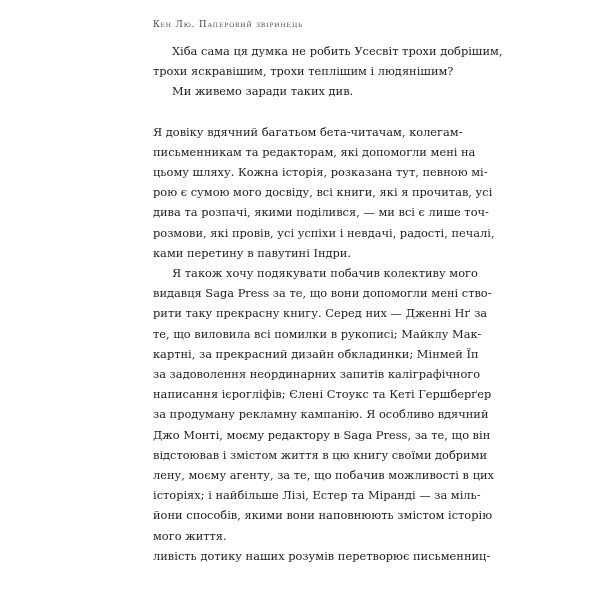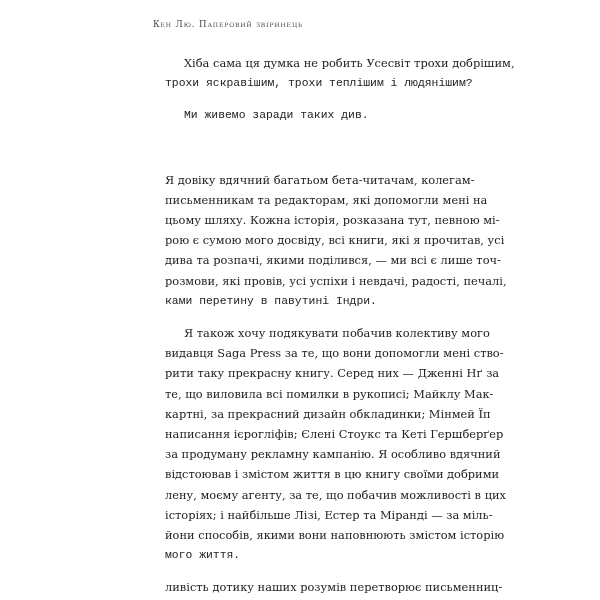--- a/index.html
+++ b/index.html
@@ -12,23 +12,23 @@
   .running-head {
     position: absolute; top: 19px; left: 0;
     font-size: 8.6px; letter-spacing: 0.9px; color: #444;
     font-variant: small-caps;
     white-space: nowrap;
   }
   .body-text {
     position: absolute; top: 41px; left: 0; width: 293px;
     font-size: 11.4px; line-height: 20.2px;
   }
-  .p { margin: 12px; text-align: justify; text-indent: 0; }
+  .p { margin: 0; text-align: justify; text-indent: 0; }
   .line { display: block; white-space: nowrap; text-align: justify; text-align-last: justify; }
-  .line.last { text-align-last: left; font-family: Liberation Mono, monospace; }
+  .line.last { text-align-last: left; }
   .indent { padding-left: 19px; }
   .gap { height: 20px; }
 </style>
 </head>
 <body>
 
 <div class="page">
   <div class="running-head">Кен Лю. Паперовий звіринець</div>
   <div class="body-text" id="body">
       <div class="p">
@@ -47,22 +47,24 @@
         <span class="line">дива та розпачі, якими поділився, — ми всі є лише точ-</span>
         <span class="line">розмови, які провів, усі успіхи і невдачі, радості, печалі,</span>
         <span class="line last">ками перетину в павутині Індри.</span>
       </div>
       <div class="p">
         <span class="line indent">Я також хочу подякувати побачив колективу мого</span>
         <span class="line">видавця Saga Press за те, що вони допомогли мені ство-</span>
         <span class="line">рити таку прекрасну книгу. Серед них — Дженні Нґ за</span>
         <span class="line">те, що виловила всі помилки в рукописі; Майклу Мак-</span>
         <span class="line">картні, за прекрасний дизайн обкладинки; Мінмей Їп</span>
+        <span class="line">за задоволення неординарних запитів каліграфічного</span>
         <span class="line">написання ієрогліфів; Єлені Стоукс та Кеті Гершберґер</span>
         <span class="line">за продуману рекламну кампанію. Я особливо вдячний</span>
+        <span class="line">Джо Монті, моєму редактору в Saga Press, за те, що він</span>
         <span class="line">відстоював і змістом життя в цю книгу своїми добрими</span>
         <span class="line">лену, моєму агенту, за те, що побачив можливості в цих</span>
         <span class="line">історіях; і найбільше Лізі, Естер та Міранді — за міль-</span>
         <span class="line">йони способів, якими вони наповнюють змістом історію</span>
         <span class="line last">мого життя.</span>
       </div>
       <div class="p">
         <span class="line">ливість дотику наших розумів перетворює письменниц-</span>
       </div>
     </div>

